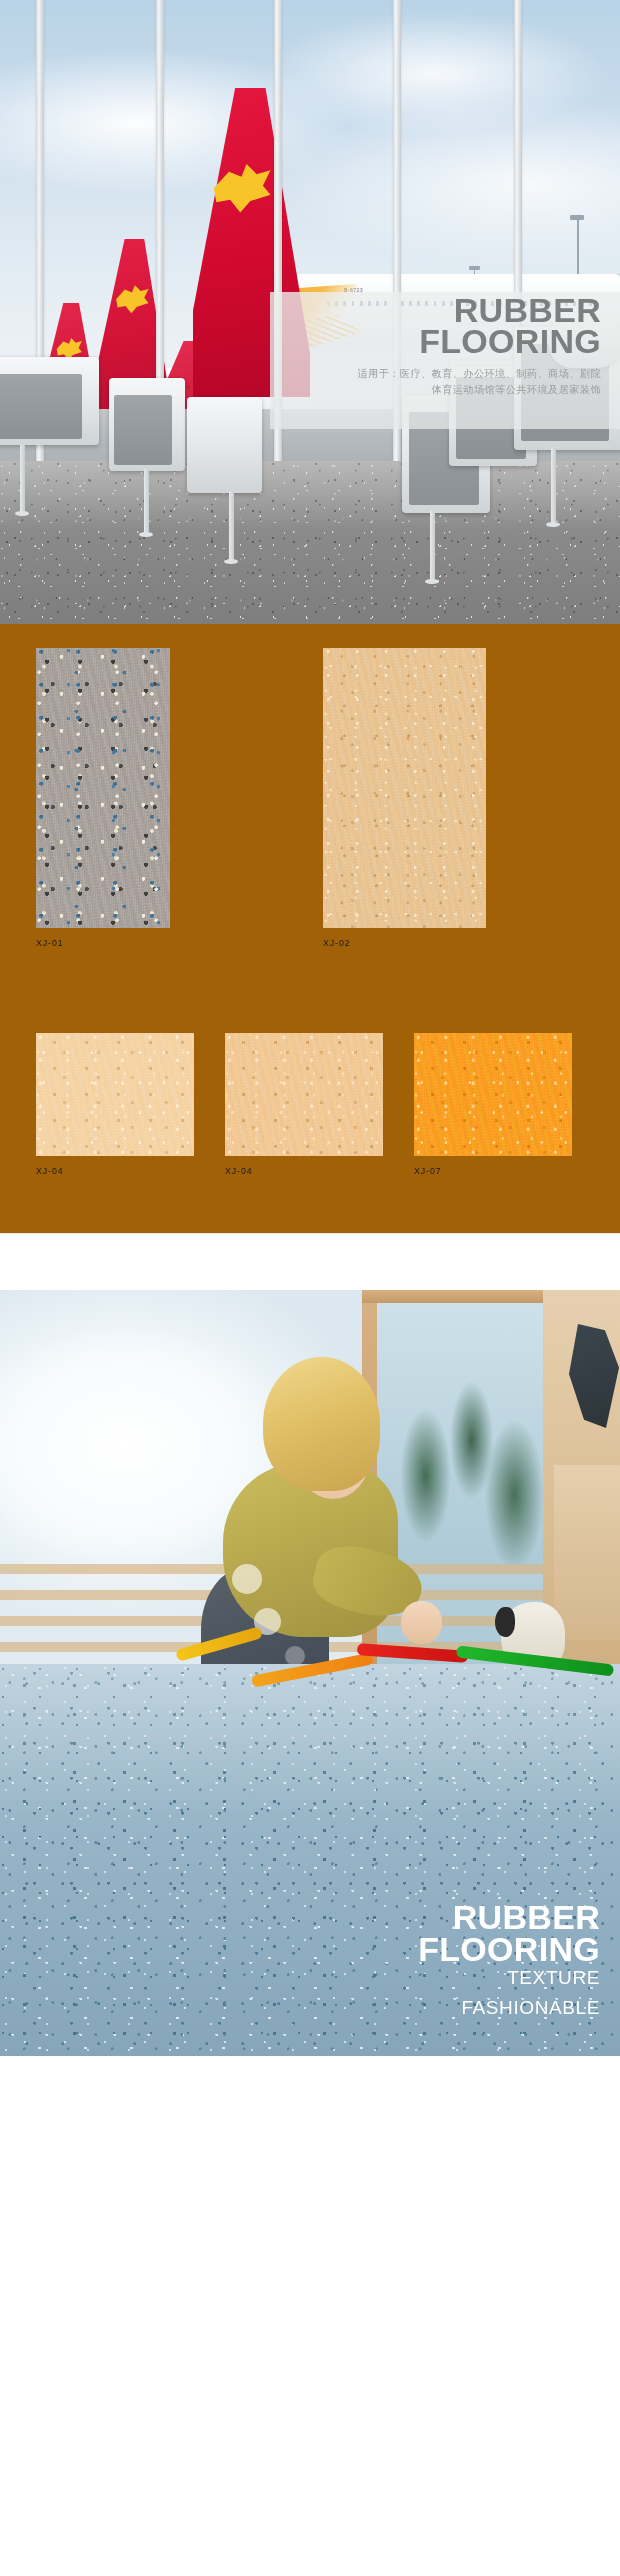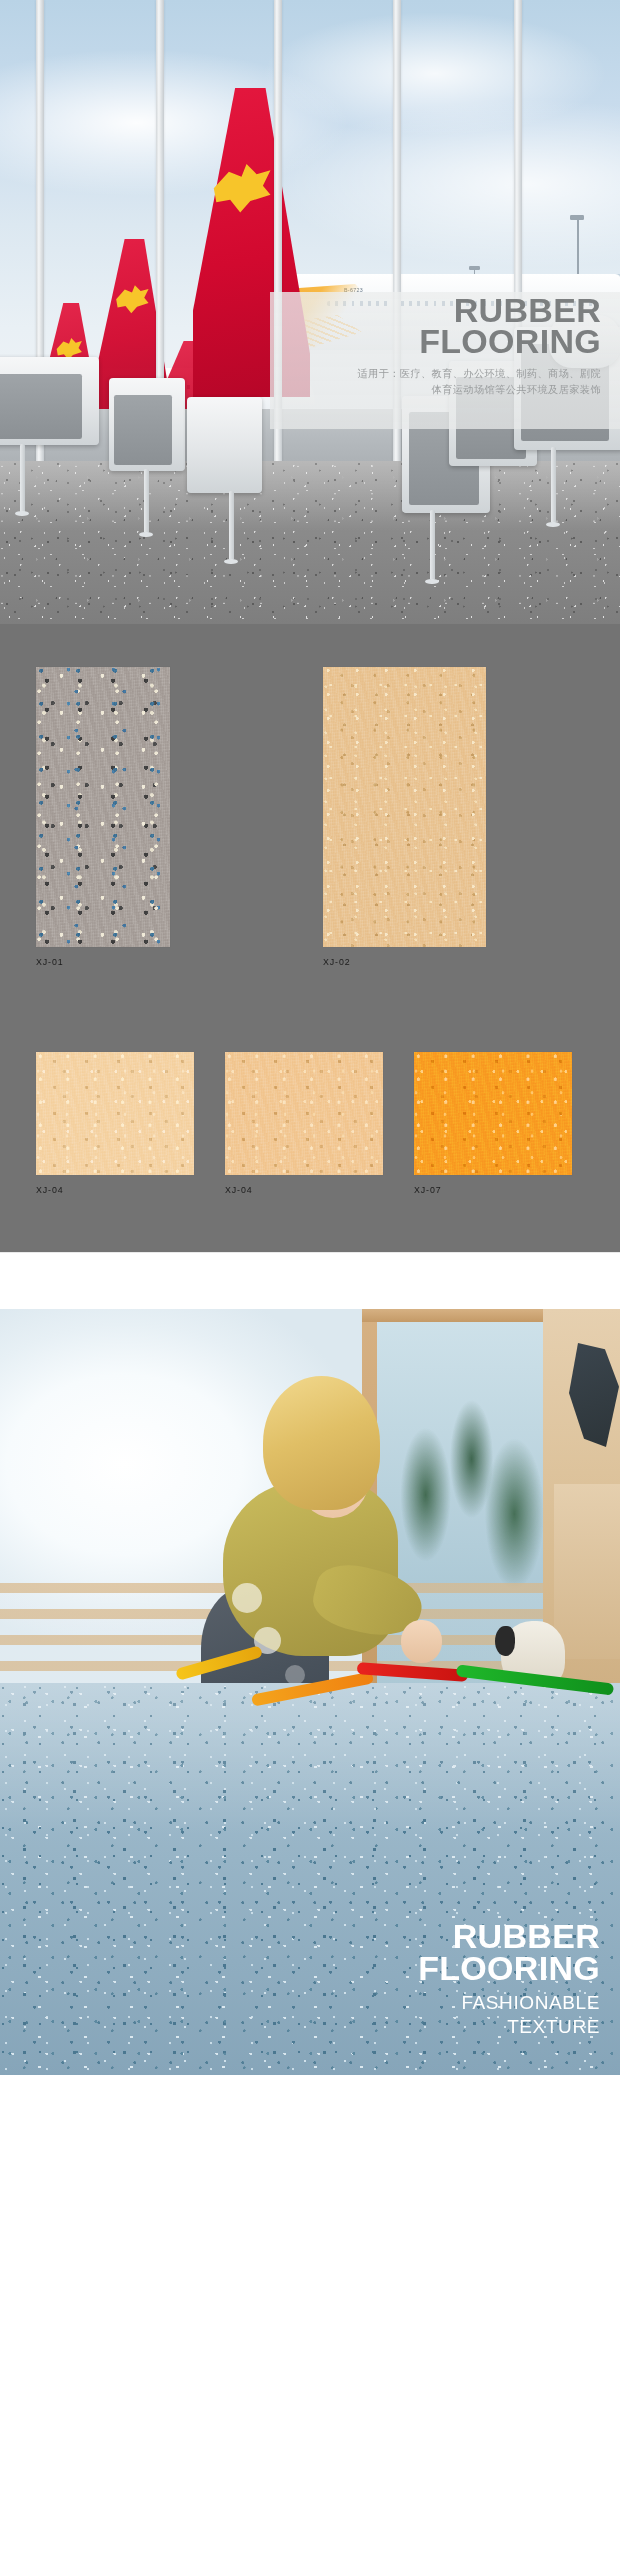--- a/index.html
+++ b/index.html
@@ -150,21 +150,21 @@
   .hero-title {
     font-size:34px; line-height:.92; font-weight:bold; color:#7c7f80;
     letter-spacing:0.3px;
   }
   .hero-sub {
     margin-top:8.2px; font-size:10.2px; line-height:1.55; color:#9a9d9e;
     letter-spacing:0.4px; font-weight:normal;
   }
 
   
-  .swatches { position:relative; width:621px; background:#737373; padding:37px 0 35px 0; }
+  .swatches { position:relative; width:621px; background:#a16207; padding:18px 0 35px 0; }
   .sw-label { font-size:8.8px; color:#1b1b1b; letter-spacing:0.9px; margin-top:10px; }
   .sw-tile { box-shadow:0 0 0 0.6px rgba(0,0,0,.02); }
   .cell { position:absolute; }
 
   
   .tex {
     position:relative; overflow:hidden;
     background-repeat:repeat;
   }
   .tex::after{
@@ -482,20 +482,20 @@
       <div class="floor-sheen"></div>
 
       <div class="track" style="left:251px;top:374px;width:123px;background:linear-gradient(90deg,#f4a41c,#f08010);transform:rotate(-11deg);"></div>
       <div class="track" style="left:357px;top:357px;width:111px;background:linear-gradient(90deg,#e8241f,#c9120f);transform:rotate(4deg);"></div>
       <div class="track" style="left:456px;top:365px;width:158px;background:linear-gradient(90deg,#1fb82a,#0f8f1c);transform:rotate(7deg);"></div>
       <div class="track" style="left:175px;top:348px;width:88px;background:linear-gradient(90deg,#f6c51a,#e5a40c);transform:rotate(-16deg);"></div>
 
       <div class="life-text">
         <div class="life-title">RUBBER</div>
         <div class="life-title">FLOORING</div>
+        <div class="life-sub" style="margin-top:1.2px;">TEXTURE</div>
         <div class="life-sub">FASHIONABLE</div>
-        <div class="life-sub" style="margin-top:1.2px;">TEXTURE</div>
       </div>
     </div>
   </section>
 
 </div>
 
 
 </body></html>

